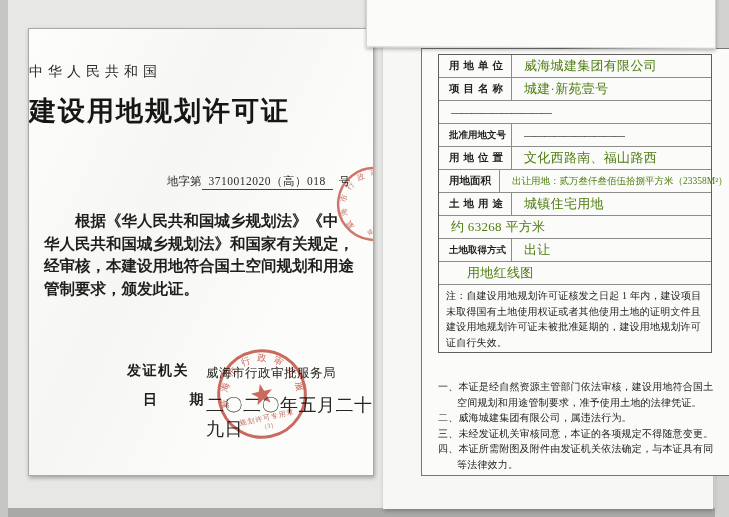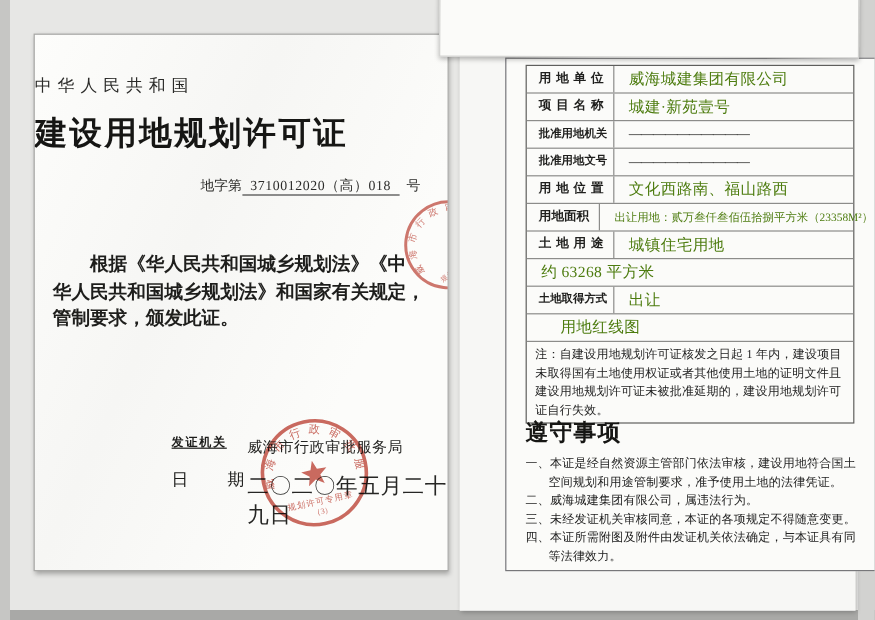--- a/index.html
+++ b/index.html
@@ -14,31 +14,31 @@
   .left-page{position:absolute;left:28px;top:28px;width:344px;height:446px;
     background:linear-gradient(115deg,#fdfdfb 0%,#f6f6f4 38%,#fcfcfa 72%);
     border:1px solid #a9a9a7; box-shadow:1px 2px 4px rgba(0,0,0,.30);
     overflow:hidden;}
   .country{position:absolute;left:0;top:34px;width:100%;text-align:left;
     font-size:14px;letter-spacing:5px;color:#2b2b29;}
   .cert-title{position:absolute;left:0;top:64px;width:100%;text-align:left;
     font-family:"Liberation Sans",sans-serif;font-weight:700;font-size:27px;
     letter-spacing:2px;color:#161614;}
   .serial{position:absolute;left:138px;top:118px;font-size:11.5px;color:#2b2b29;white-space:nowrap;}
-  .serial .num{display:inline-block;border-bottom:1px solid #444;padding:0 7px;letter-spacing:.5px;}
+  .serial .num{display:inline-block;border-bottom:1px solid #444;padding:0 7px;letter-spacing:.5px;margin-top:27px;}
   .serial .suffix{margin-left:6px;}
   .body-par{position:absolute;left:15px;top:181px;width:318px;
     font-family:"Liberation Sans",sans-serif;font-weight:600;
     font-size:15.5px;line-height:22.5px;color:#1e1e1c;}
   .body-par .indent{padding-left:2em;}
-  .issue-label{position:absolute;left:114px;top:333px;font-family:"Liberation Sans",sans-serif;
-    font-weight:700;font-size:10px;letter-spacing:1.5px;color:#1c1c1a;text-decoration:underline;}
+  .issue-label{position:absolute;left:98px;top:333px;font-family:"Liberation Sans",sans-serif;
+    font-weight:700;font-size:14px;letter-spacing:1.5px;color:#1c1c1a;}
   .issue-value{position:absolute;left:177px;top:336px;font-size:12.5px;color:#262624;letter-spacing:.5px;}
   .date-label{position:absolute;left:114px;top:362px;font-family:"Liberation Sans",sans-serif;
-    font-weight:400;font-size:14px;letter-spacing:1.5px;color:#1c1c1a;}
+    font-weight:700;font-size:14px;letter-spacing:1.5px;color:#1c1c1a;}
   .date-value{position:absolute;left:177px;top:364px;font-size:18px;color:#262624;letter-spacing:.5px;}
   .stamp{position:absolute;mix-blend-mode:multiply;opacity:.88;}
   .stamp-main{left:186px;top:318px;width:94px;height:94px;transform:rotate(-12deg);}
   .stamp-edge{left:306px;top:136px;width:78px;height:78px;transform:rotate(-38deg);opacity:.8;}
   
   .top-sheet{position:absolute;left:366px;top:-6px;width:348px;height:52px;
     background:#fbfbf9;border:1px solid #d2d2d0;transform:rotate(.25deg);
     box-shadow:0 2px 4px rgba(0,0,0,.28);z-index:3;}
   .right-page{position:absolute;left:383px;top:40px;width:330px;height:469px;
     background:#f7f7f5;box-shadow:1px 2px 4px rgba(0,0,0,.25);z-index:2;}
@@ -73,20 +73,21 @@
 
   <div class="left-page">
     <div class="country">中华人民共和国</div>
     <div class="cert-title">建设用地规划许可证</div>
     <div class="serial">
       <span>地字第</span><span class="num">3710012020（高）018</span><span class="suffix">号</span>
     </div>
     <div class="body-par">
       <div class="indent">根据《华人民共和国城乡规划法》《中</div>
       <div>华人民共和国城乡规划法》和国家有关规定，</div>
+      <div>经审核，本建设用地符合国土空间规划和用途</div>
       <div>管制要求，颁发此证。</div>
     </div>
     <div class="issue-label">发证机关</div>
     <div class="issue-value">威海市行政审批服务局</div>
     <div class="date-label">日　　期</div>
     <div class="date-value">二〇二〇年五月二十九日</div>
 
     <svg class="stamp stamp-main" viewBox="0 0 100 100">
       <circle cx="50" cy="50" r="46" fill="none" stroke="#c5564b" stroke-width="3.2"></circle>
       <path id="ring1" d="M 15.5,67 A 37.5,37.5 0 1 1 84.5,67" fill="none"></path>
@@ -117,21 +118,20 @@
     <div class="tlabel">用地单位</div>
     <div class="tvalue">威海城建集团有限公司</div>
   </div>
 
   <div class="trow">
     <div class="tlabel">项目名称</div>
     <div class="tvalue">城建·新苑壹号</div>
   </div>
 
   <div class="trow">
-    <div class="tlabel longlabel">批准用地机关</div>
     <div class="tvalue dash">——————————</div>
   </div>
 
   <div class="trow">
     <div class="tlabel longlabel">批准用地文号</div>
     <div class="tvalue dash">——————————</div>
   </div>
 
   <div class="trow">
     <div class="tlabel">用地位置</div>
@@ -157,21 +157,20 @@
     <div class="tvalue">出让</div>
   </div>
 
   <div class="trow merged">
     <div class="tvalue">用地红线图</div>
   </div>
 </div>
         <div class="note-area">注：自建设用地规划许可证核发之日起 1 年内，建设项目未取得国有土地使用权证或者其他使用土地的证明文件且建设用地规划许可证未被批准延期的，建设用地规划许可证自行失效。</div>
       </div>
 
-      <div class="obs-title">遵守事项</div>
       <div class="obs-list">
   <div class="obs-item">一、本证是经自然资源主管部门依法审核，建设用地符合国土空间规划和用途管制要求，准予使用土地的法律凭证。</div>
 
   <div class="obs-item">二、威海城建集团有限公司，属违法行为。</div>
 
   <div class="obs-item">三、未经发证机关审核同意，本证的各项规定不得随意变更。</div>
 
   <div class="obs-item">四、本证所需附图及附件由发证机关依法确定，与本证具有同等法律效力。</div>
 </div>
 

